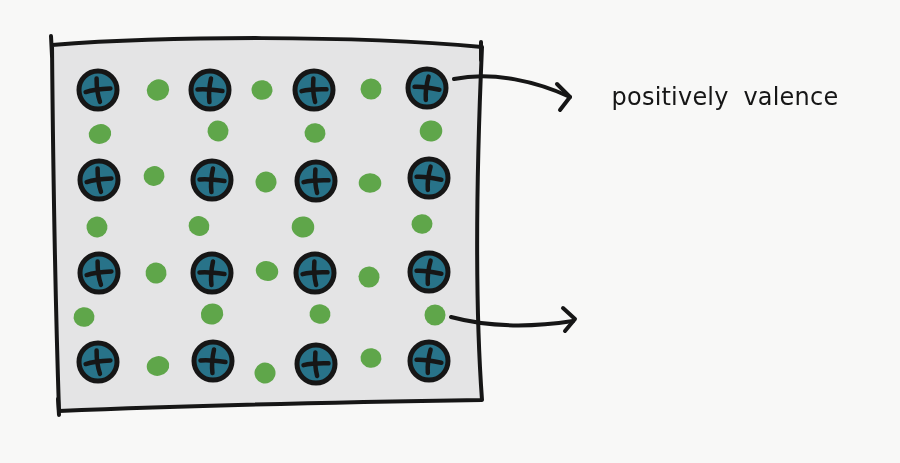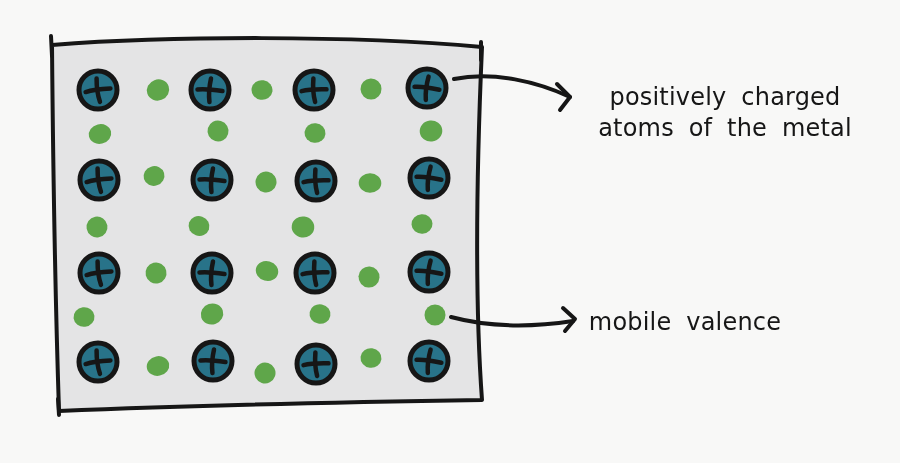--- a/index.html
+++ b/index.html
@@ -179,21 +179,19 @@
       <path class="ink" d="M 454,79 C 494,71 538,82 570,97"></path>
       <path class="ink" d="M 557,84 L 570,97 L 560,110"></path>
     </g>
     <g>
       <path class="ink" d="M 451,317 C 492,328 534,327 573,321"></path>
       <path class="ink" d="M 563,308 L 575,319 L 565,331"></path>
     </g>
   </svg>
 
   <div class="label" style="left:575px; top:82px; width:300px;">
-    <div>positively charged</div>
-    <div>atoms of the metal</div>
+    <div>positively valence</div>
   </div>
 
   <div class="label" style="left:552px; top:307px; width:266px;">
-    <div>mobile valence</div>
   </div>
 
 </div>
 
 </body></html>

